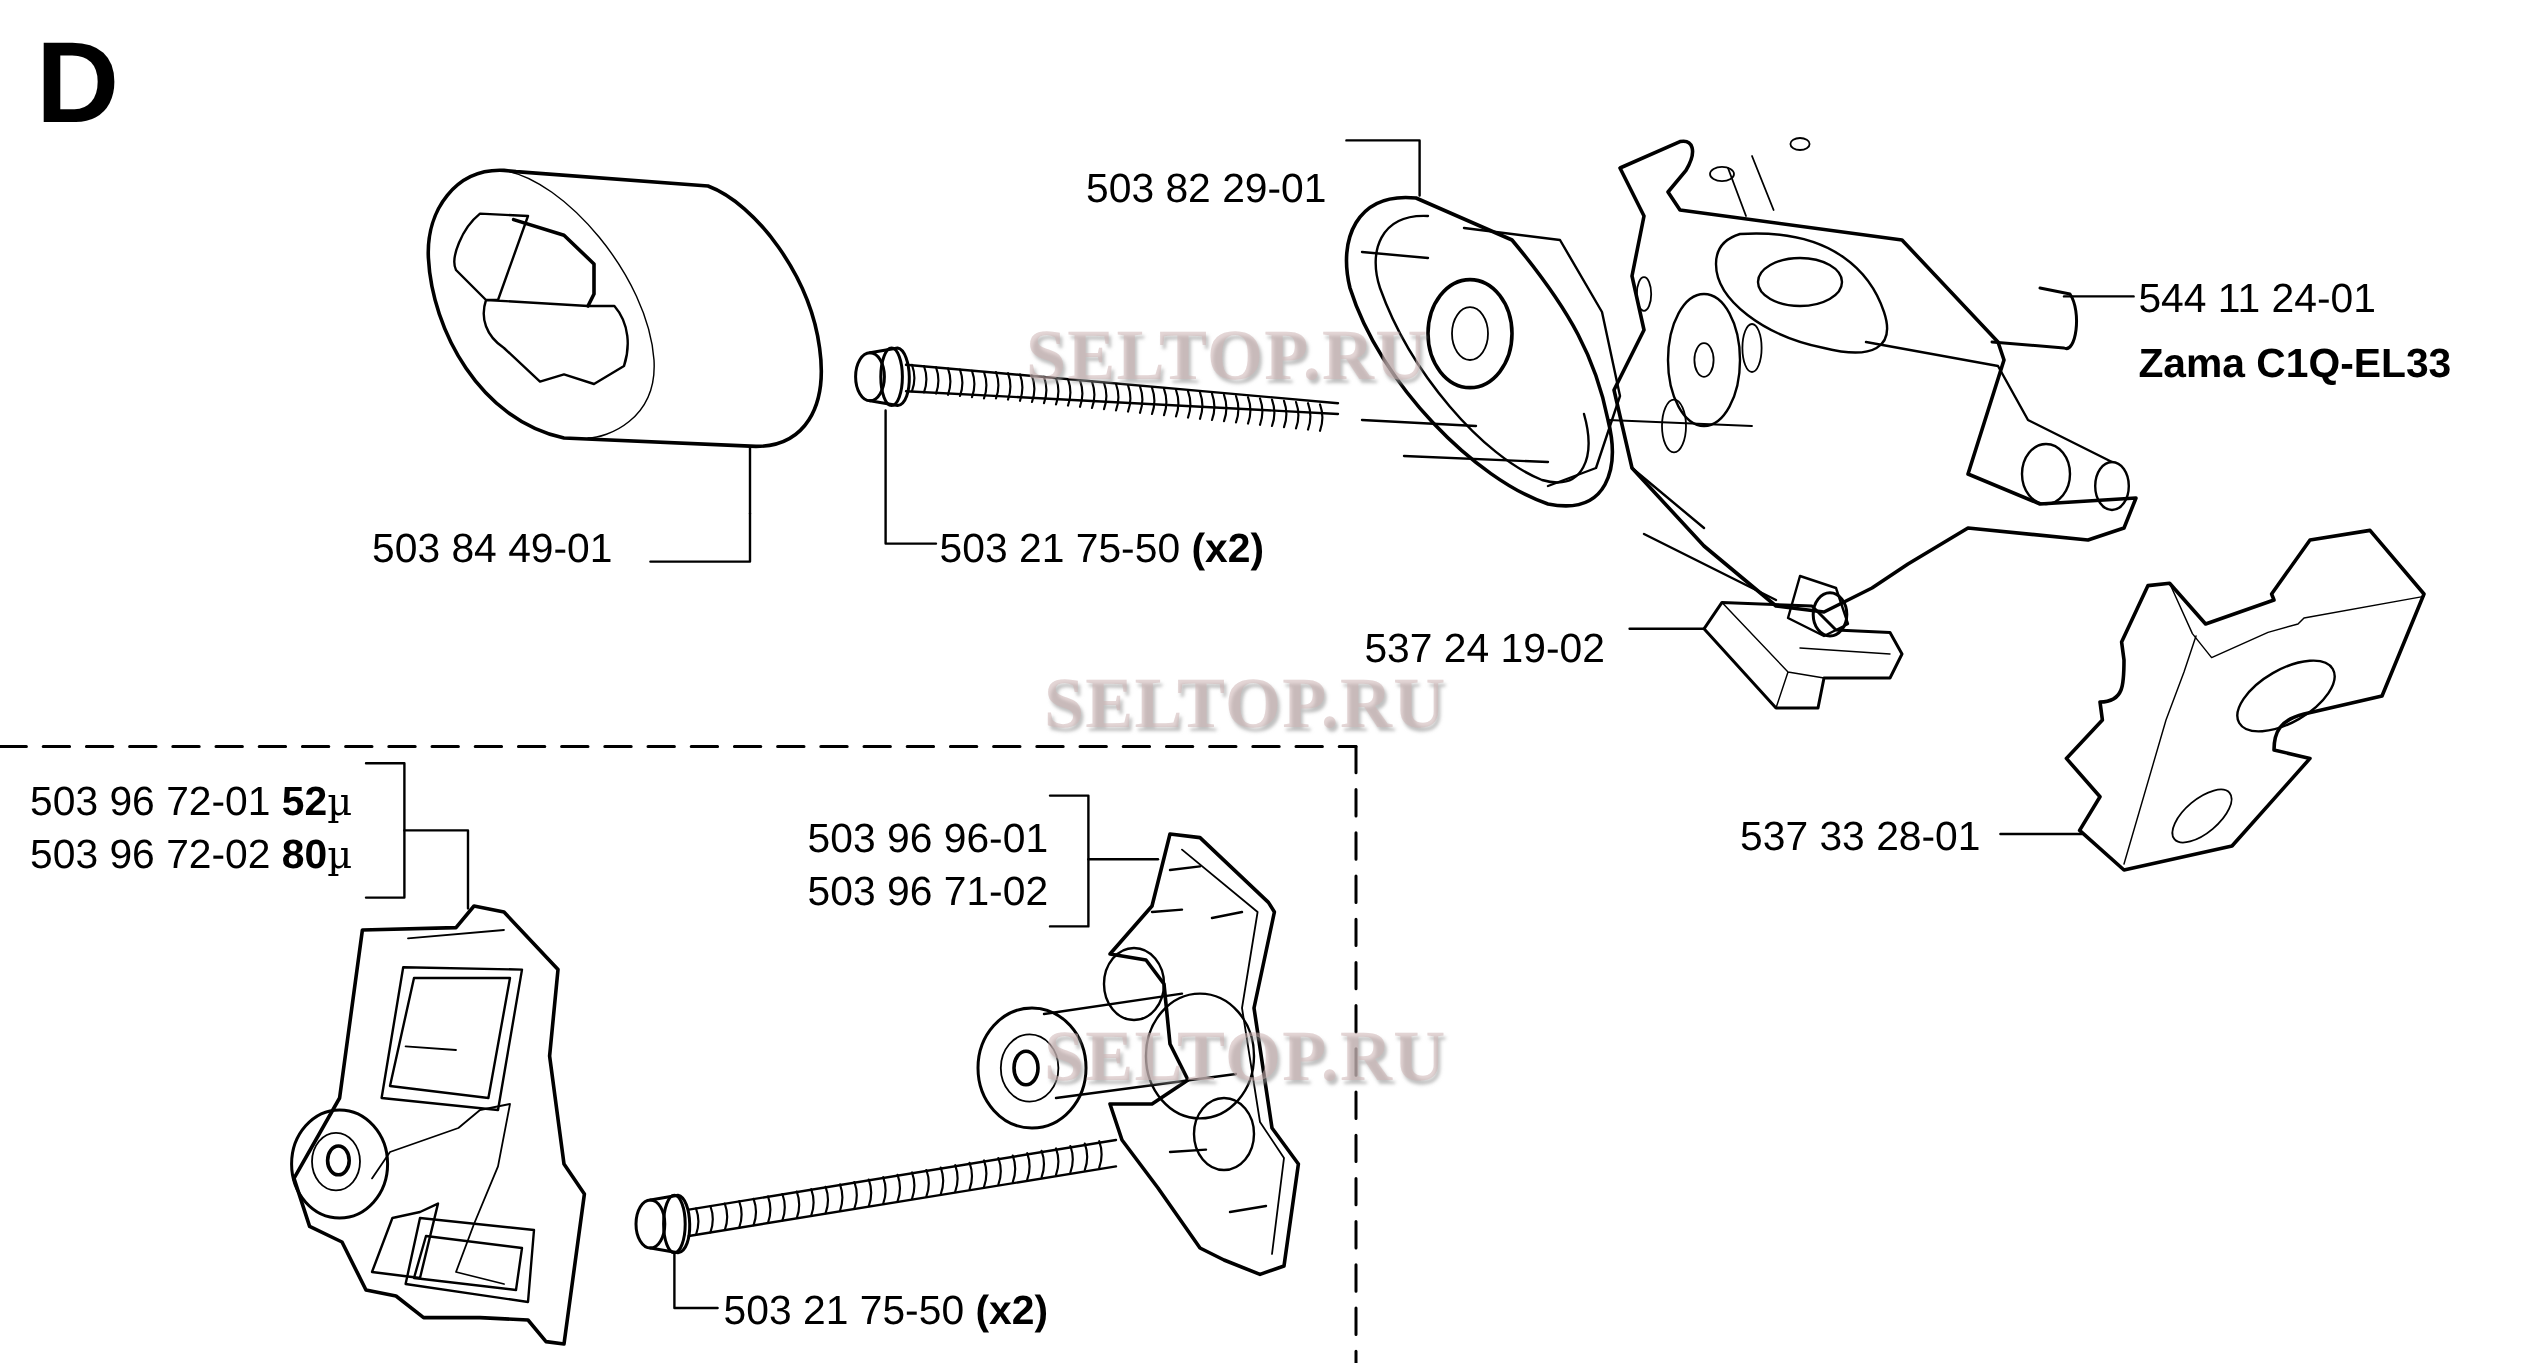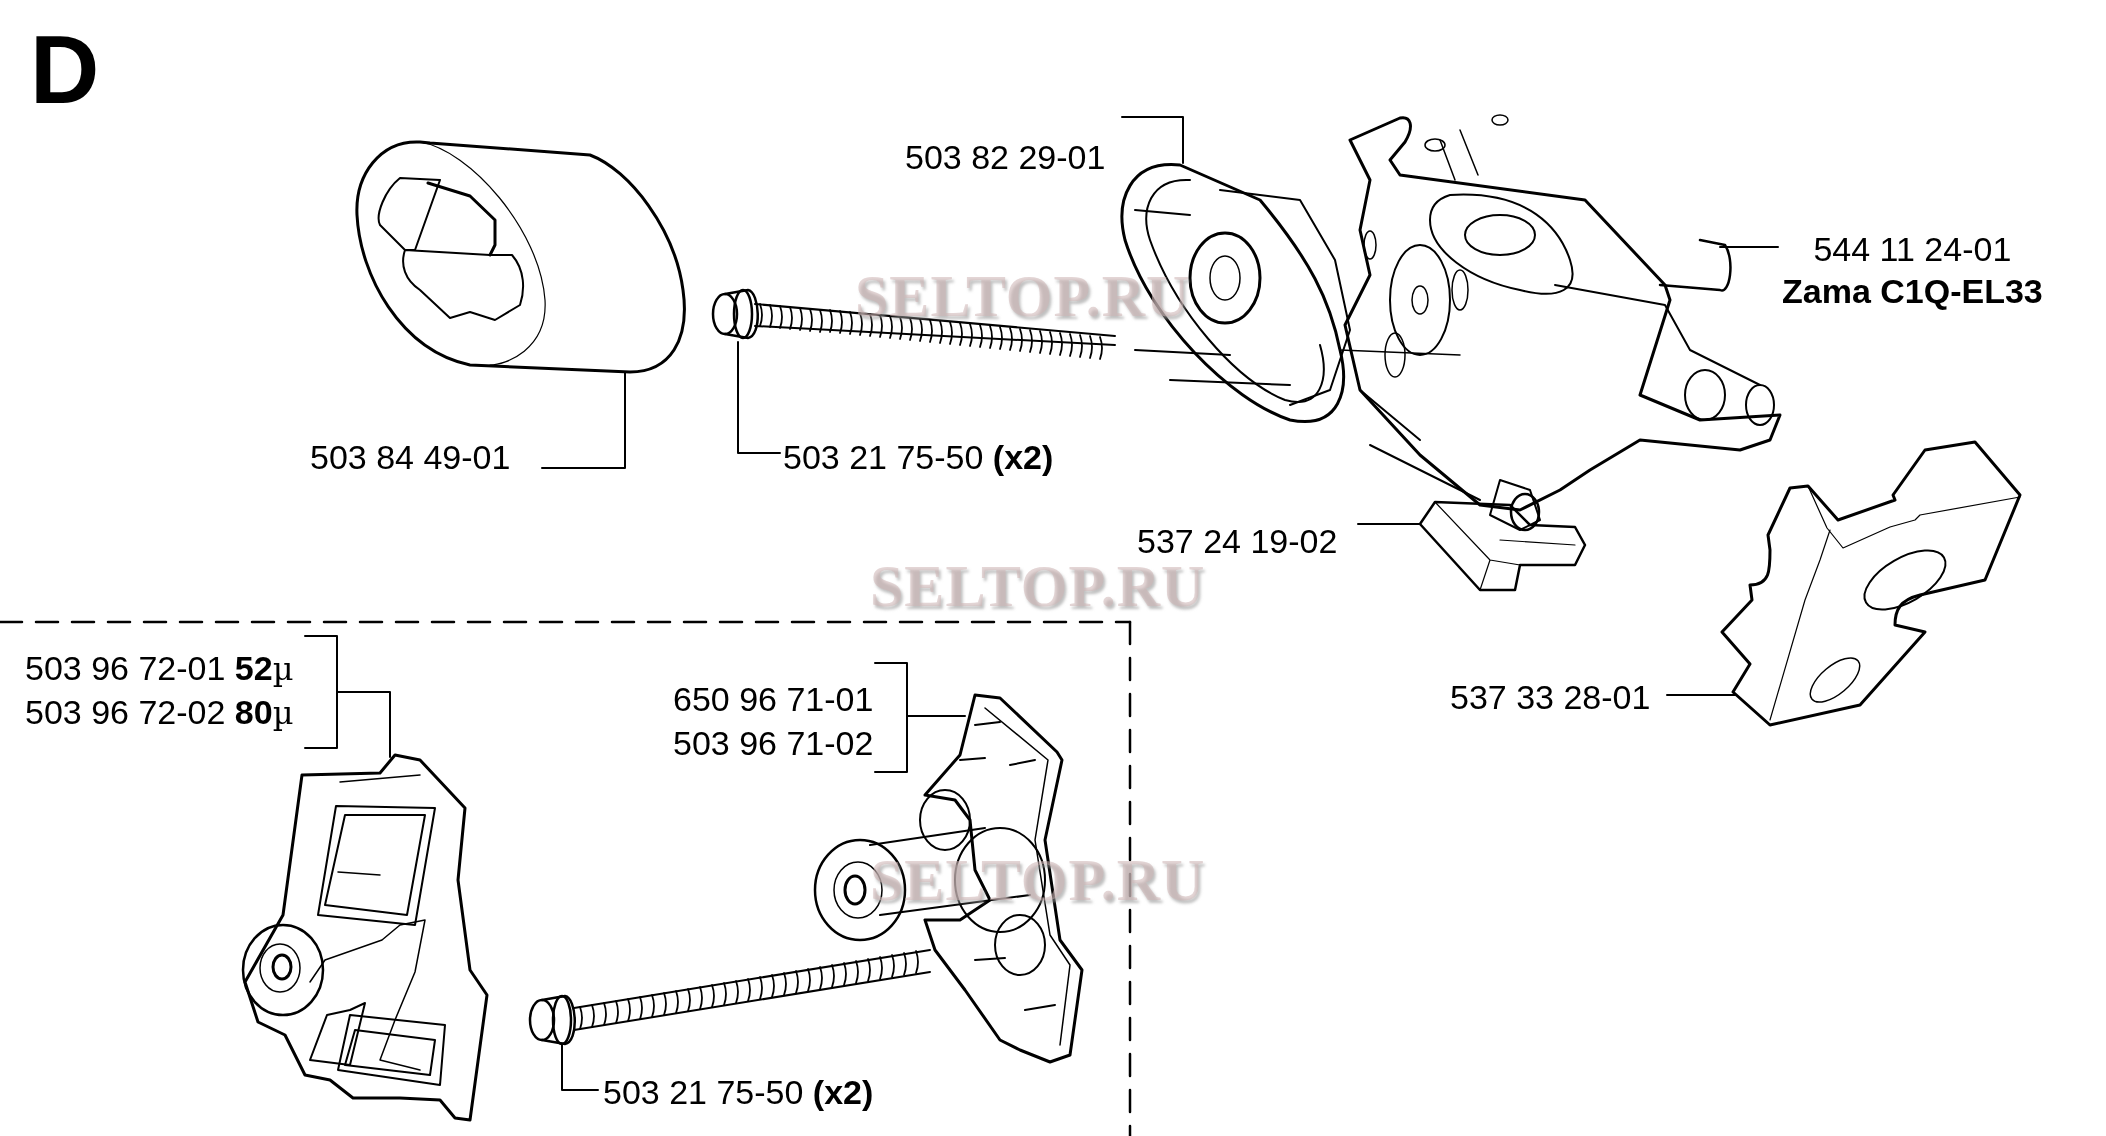--- a/index.html
+++ b/index.html
@@ -130,23 +130,23 @@
 </svg>
 
 <div class="watermark" style="left:855px; top:262px;">SELTOP.RU</div>
 <div class="watermark" style="left:870px; top:552px;">SELTOP.RU</div>
 <div class="watermark" style="left:870px; top:846px;">SELTOP.RU</div>
 
 <div class="label" style="left:905px; top:100px;margin-top:40px;">
   <span>503 82 29-01</span>
 </div>
 
-<div class="label" style="left:1782px; top:232px;text-align:center;">
+<div class="label" style="left:1782px; top:232px;">
   <div>544 11 24-01</div>
-  <div style="font-weight:bold; margin-top:8px;">Zama C1Q-EL33</div>
+  <div style="font-weight:bold; margin-top:20px;">Zama C1Q-EL33</div>
 </div>
 
 <div class="label" style="left:310px; top:440px;">
   <span>503 84 49-01</span>
 </div>
 
 <div class="label" style="left:783px; top:440px;">
   <span>503 21 75-50</span>
   <b>(x2)</b>
 </div>
@@ -160,21 +160,21 @@
     <span>503 96 72-01</span>
     <b>52</b><span class="unit">µ</span>
   </div>
   <div style="margin-top:10px;text-align:center;">
     <span>503 96 72-02</span>
     <b>80</b><span class="unit">µ</span>
   </div>
 </div>
 
 <div class="label" style="left:673px; top:682px;">
-  <div>650 96 71-01</div>
+  <div>503 96 96-01</div>
   <div style="margin-top:10px;">503 96 71-02</div>
 </div>
 
 <div class="label" style="left:1450px; top:680px;">
   <span>537 33 28-01</span>
 </div>
 
 <div class="label" style="left:603px; top:1075px;">
   <span>503 21 75-50</span>
   <b>(x2)</b>

